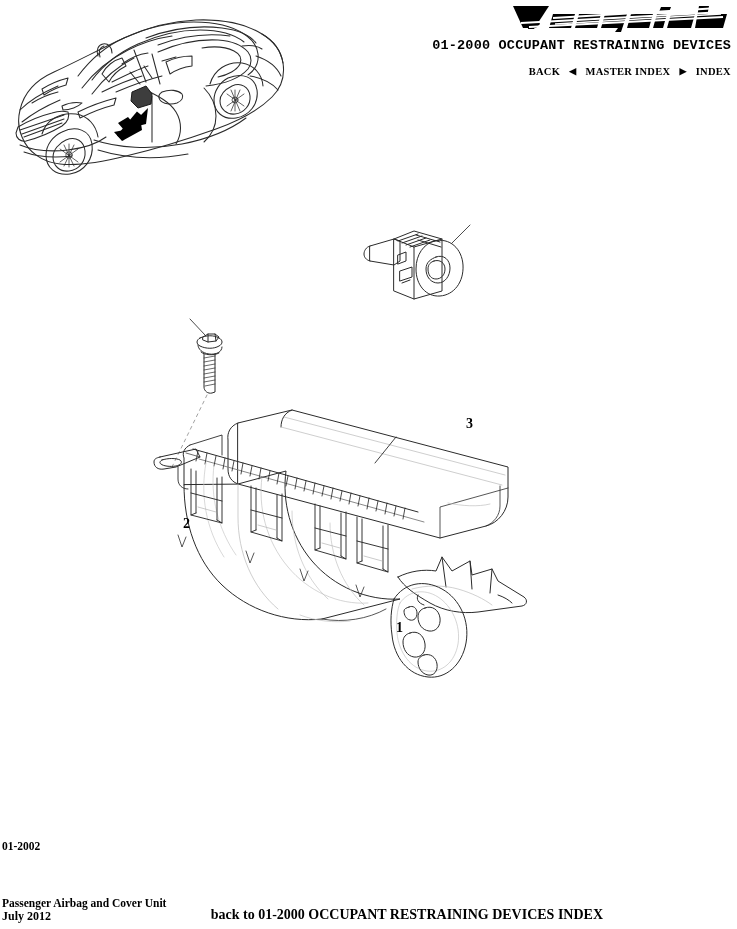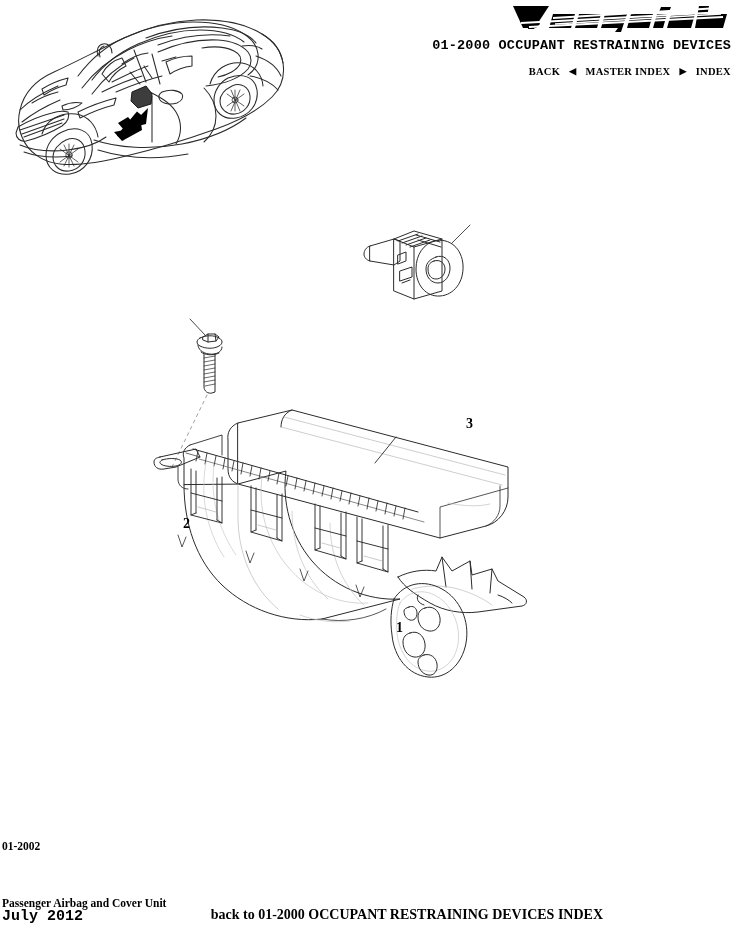--- a/index.html
+++ b/index.html
@@ -60,22 +60,22 @@
   #footer-left { position:absolute; left:2px; bottom:6px; }
   #footer-code {
     font-family:"Liberation Serif", serif;
     font-weight:bold; font-size:11.5px; line-height:14px;
   }
   #footer-desc {
     font-family:"Liberation Serif", serif;
     font-weight:bold; font-size:11.5px; line-height:14px;margin-top:43px;
   }
   #footer-date {
-    font-family:Liberation Mono, monospace;
-    font-weight:bold; font-size:15px; line-height:13px;
+    font-family:Liberation Serif, serif;
+    font-weight:bold; font-size:12px; line-height:13px;
   }
   #footer-index-link {
     position:absolute; right:3px; bottom:6px;
     font-family:"Liberation Serif", serif;
     font-weight:bold; font-size:14px;
     white-space:nowrap; cursor:pointer;
   }
 </style>
 </head>
 <body>

